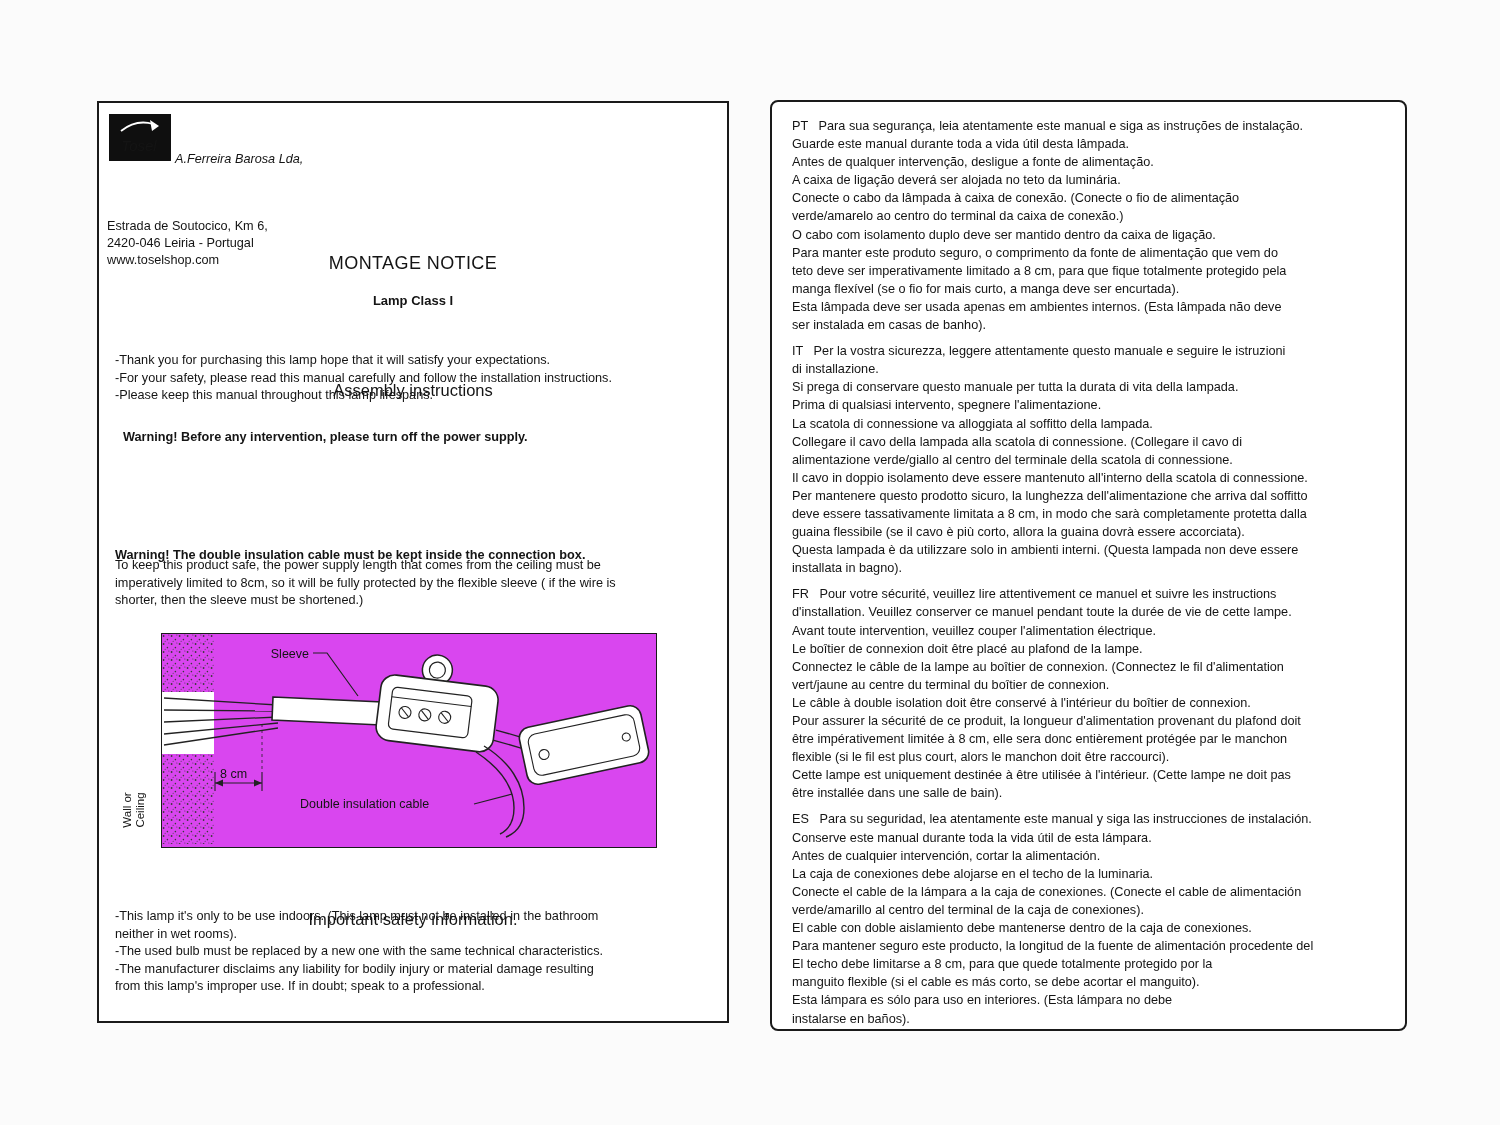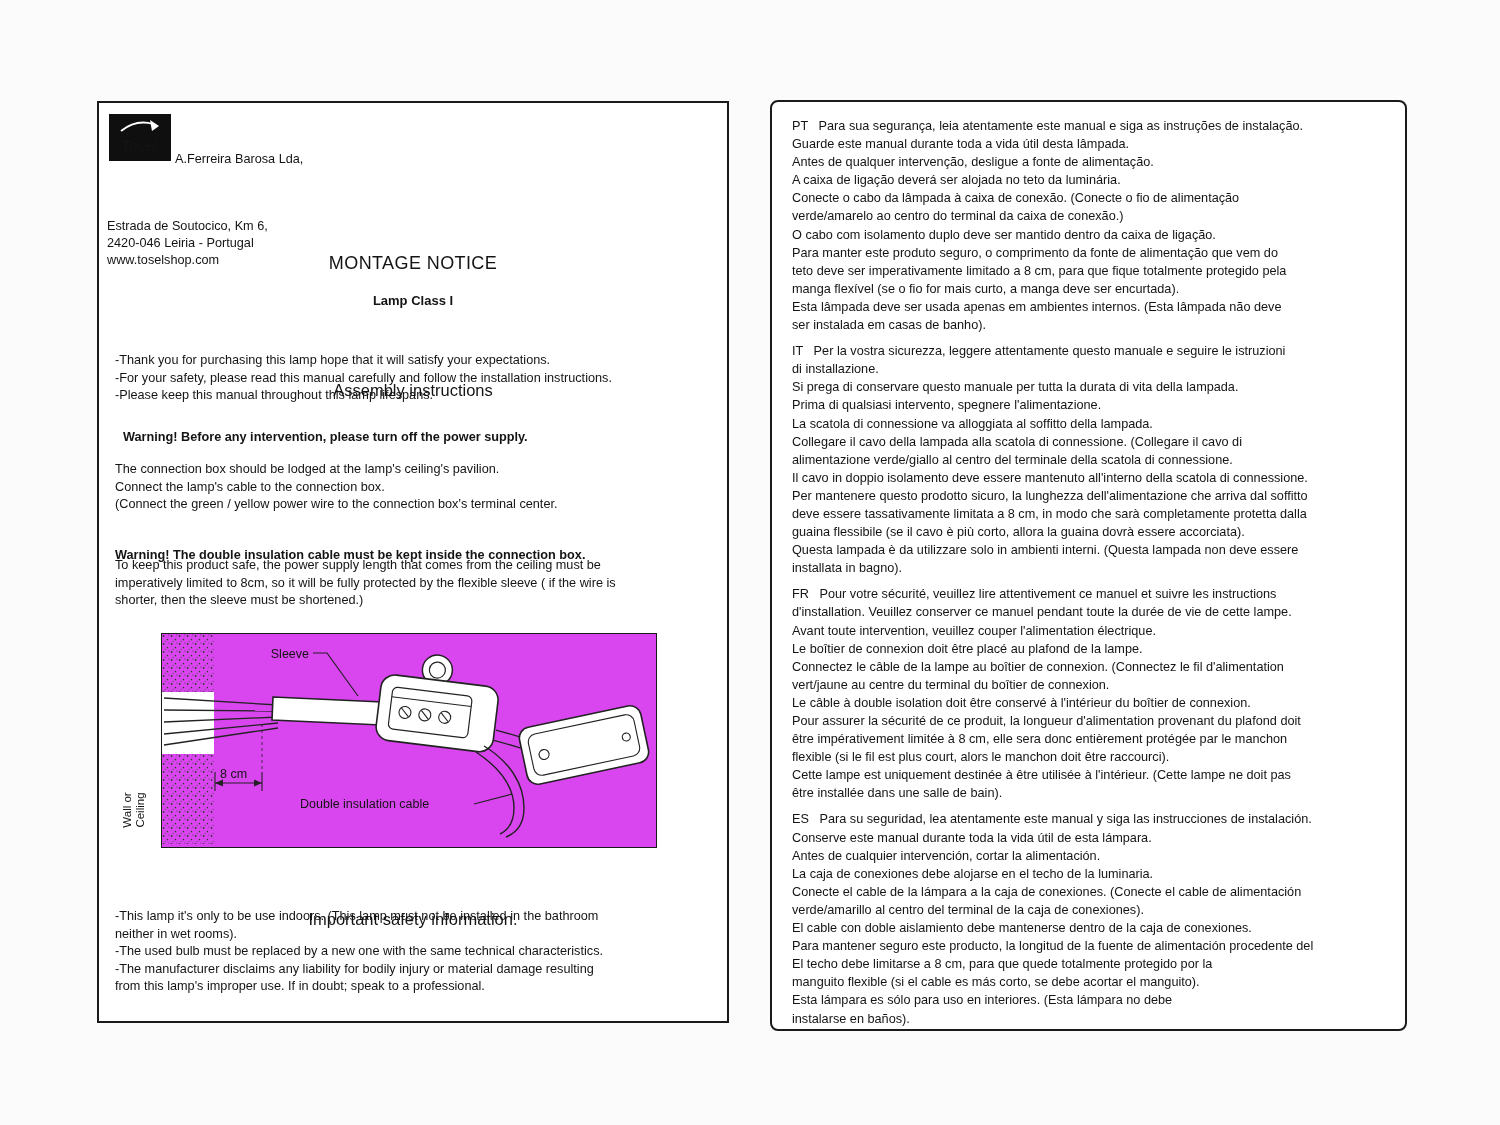--- a/index.html
+++ b/index.html
@@ -37,39 +37,36 @@
 
   <div class="abs" style="left:10px; top:11px;">
     <svg width="62" height="47" viewBox="0 0 62 47">
       <rect width="62" height="47" fill="#0f0f0f"></rect>
       <path d="M12,17 Q27,5 44,10" stroke="#ffffff" stroke-width="1.8" fill="none"></path>
       <path d="M41,6 l9,6 -7,5 z" fill="#ffffff"></path>
       <text x="30" y="37" text-anchor="middle" font-size="15" font-style="italic" fill="#ffffff">Tosel</text>
     </svg>
   </div>
 
-  <div class="abs body-txt" style="left:76px; top:48px;">A.Ferreira Barosa Lda,</div>
+  <div class="abs body-txt" style="left:76px; top:48px;font-style:italic;">A.Ferreira Barosa Lda,</div>
   <div class="abs addr pre" style="left:8px; top:72px;margin-top:43px;">Estrada de Soutocico, Km 6,
 2420-046 Leiria - Portugal
 www.toselshop.com</div>
 
   <div class="center h-big" style="top:150px;">MONTAGE NOTICE</div>
   <div class="center b" style="top:190px; font-size:13px;">Lamp Class I</div>
 
   <div class="abs body-txt pre" style="left:16px; top:249px;">-Thank you for purchasing this lamp hope that it will satisfy your expectations.
 -For your safety, please read this manual carefully and follow the installation instructions.
 -Please keep this manual throughout this lamp lifespans.</div>
 
   <div class="center h-mid" style="top:278px;">Assembly instructions</div>
 
   <div class="abs body-txt b" style="left:24px; top:326px;text-align:center;">Warning! Before any intervention, please turn off the power supply.</div>
 
-  <div class="abs body-txt pre" style="left:16px; top:358px;">The connection box should be lodged at the lamp's ceiling's pavilion.
-Connect the lamp's cable to the connection box.
-(Connect the green / yellow power wire to the connection box's terminal center.</div>
 
   <div class="abs body-txt b" style="left:16px; top:444px;">Warning! The double insulation cable must be kept inside the connection box.</div>
 
   <div class="abs body-txt pre" style="left:16px; top:454px;">To keep this product safe, the power supply length that comes from the ceiling must be
 imperatively limited to 8cm, so it will be fully protected by the flexible sleeve ( if the wire is
 shorter, then the sleeve must be shortened.)</div>
 
   <div class="abs diagram-box" style="left:62px; top:530px; width:494px; height:213px;">
     <svg width="491" height="210" viewBox="0 0 491 210">
       <defs>

